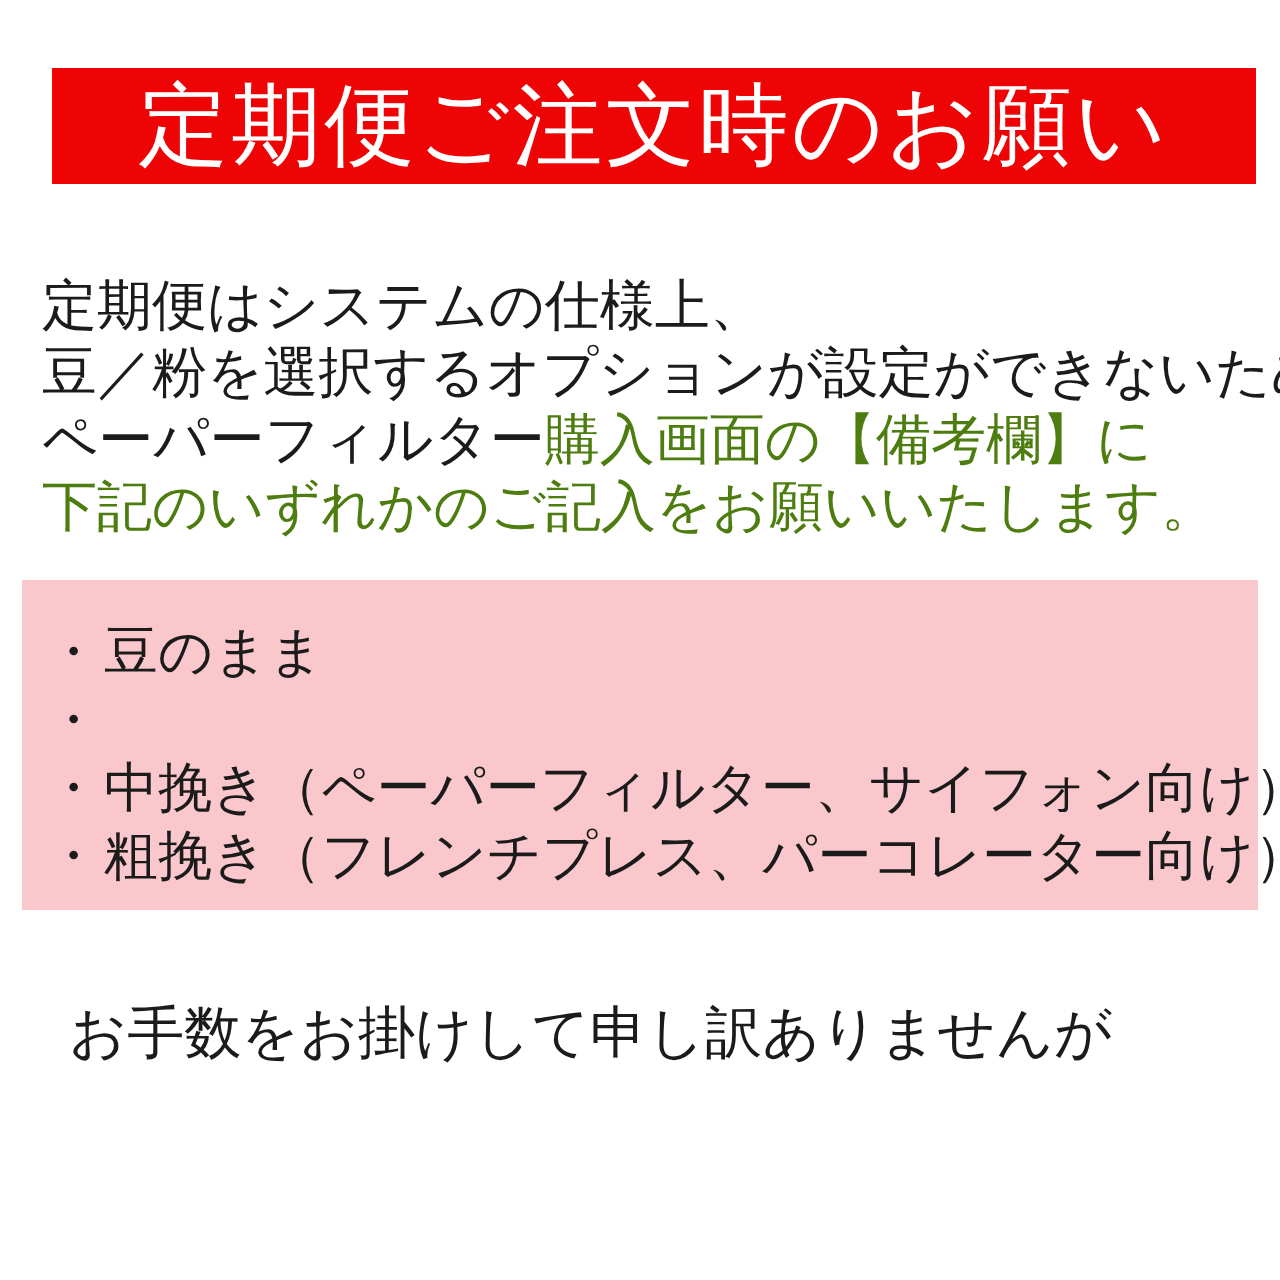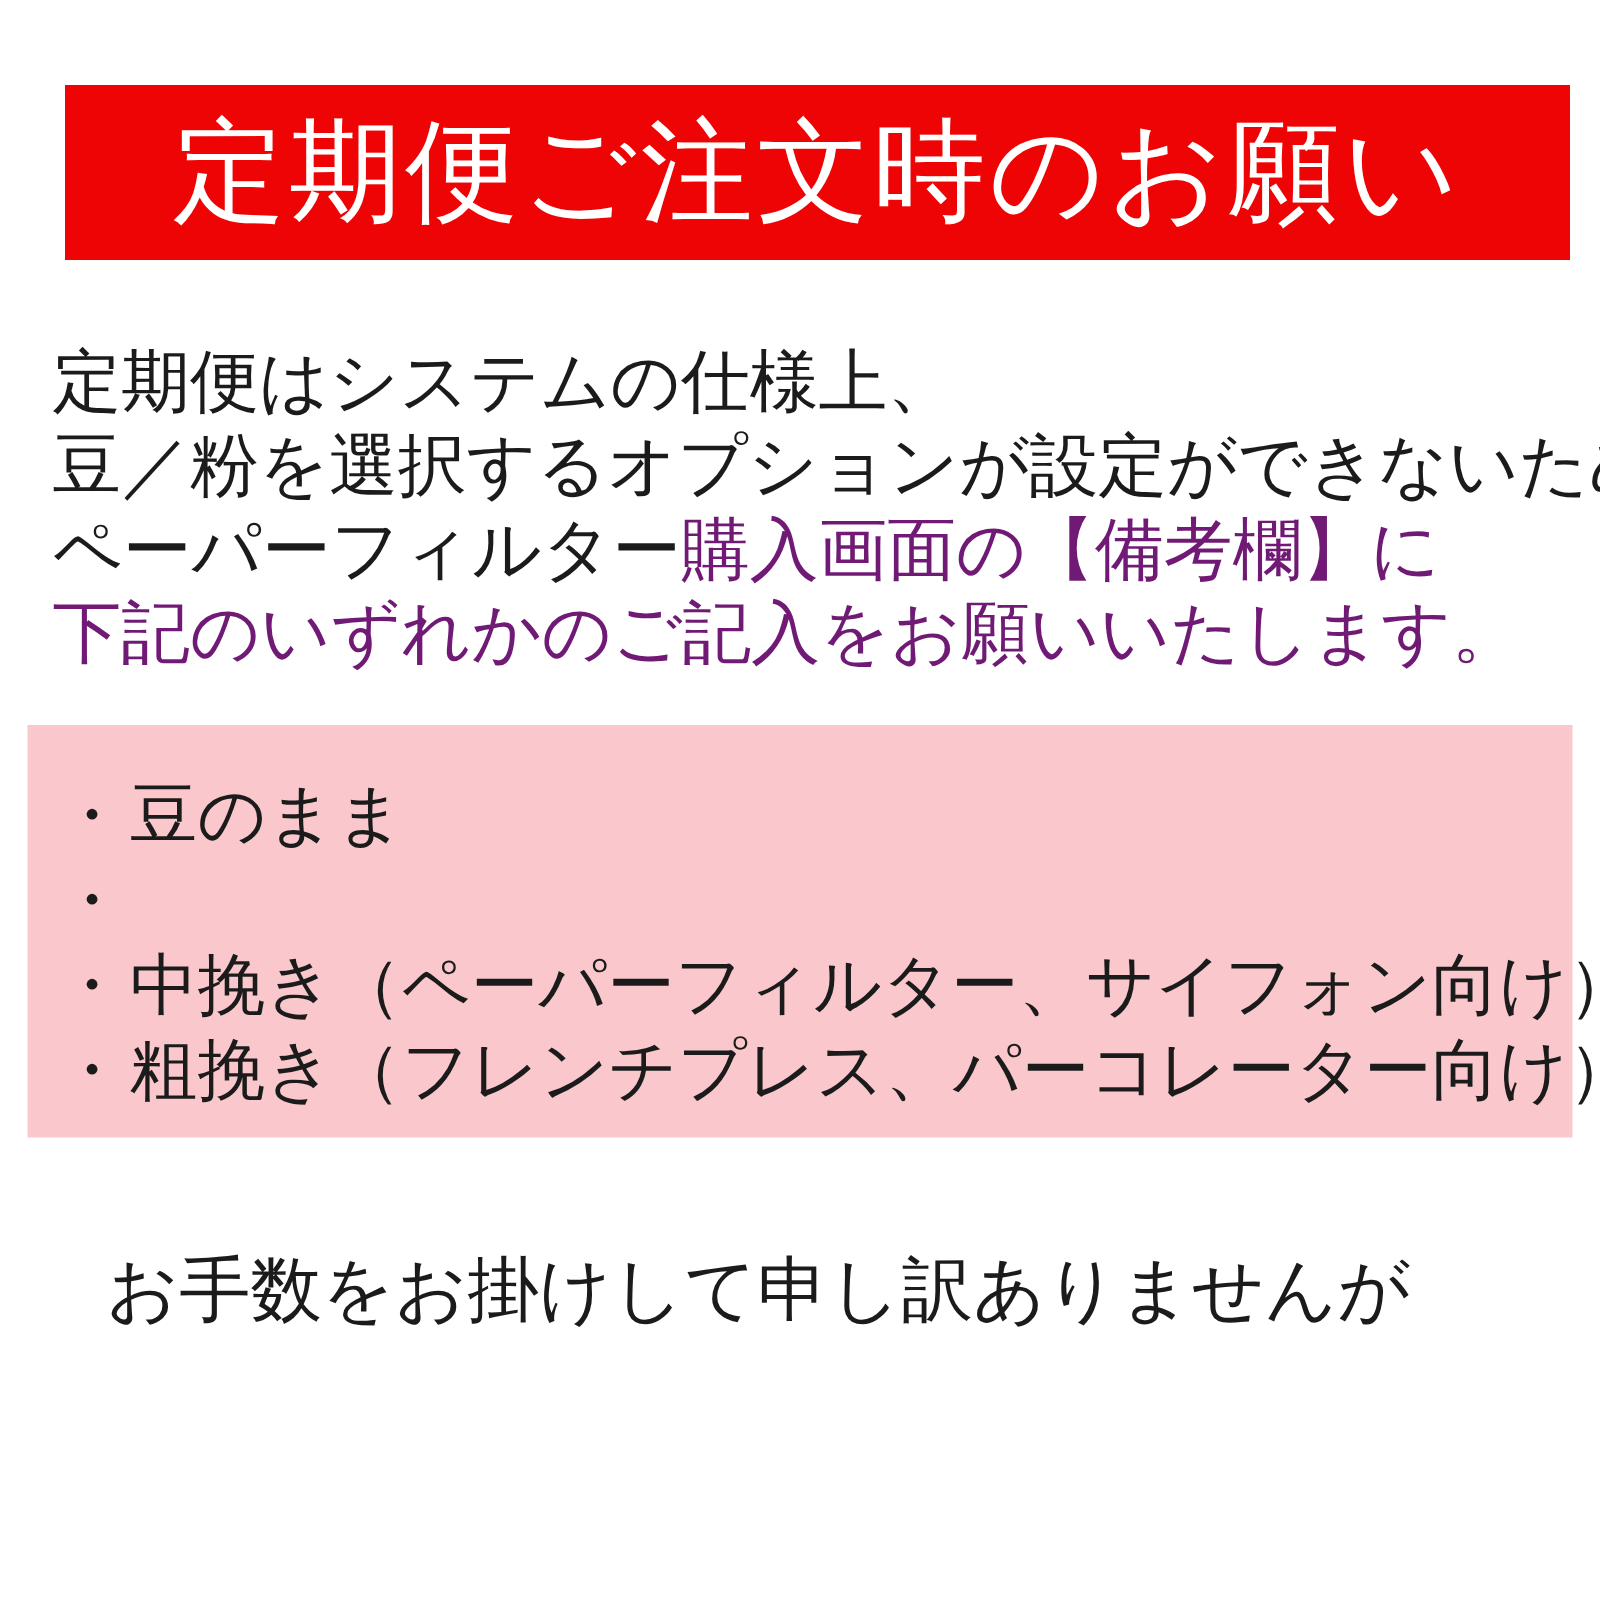--- a/index.html
+++ b/index.html
@@ -18,21 +18,21 @@
     position: absolute;
     inset: 0;
   }
 
   
   .banner {
     position: absolute;
     left: 52px;
     top: 68px;
     width: 1204px;
-    height: 140px;
+    height: 116px;
     background: #ee0404;
     color: #ffffff;
     display: flex;
     align-items: center;
     justify-content: center;
     font-size: 90px;
     letter-spacing: 3px;
     white-space: nowrap;
   }
 
@@ -40,21 +40,21 @@
   .intro {
     position: absolute;
     left: 42px;
     top: 272px;
     color: #1b1b1b;
     font-size: 55px;
     line-height: 67px;
     white-space: nowrap;
   }
   .red {
-    color: #701a75;
+    color: #4d7c0f;
   }
 
   
   .options-box {
     position: absolute;
     left: 22px;
     top: 580px;
     width: 1236px;
     height: 330px;
     background: #fac8cc;
@@ -70,21 +70,21 @@
     white-space: nowrap;
   }
   .option-bullet {
     width: 58px;
     flex: 0 0 auto;
   }
 
   
   .closing {
     position: absolute;
-    left: 85px;
+    left: 69px;
     top: 995px;
     color: #1b1b1b;
     font-size: 57px;
     line-height: 74px;
     white-space: nowrap;
   }
 </style>
 </head>
 <body>
 

